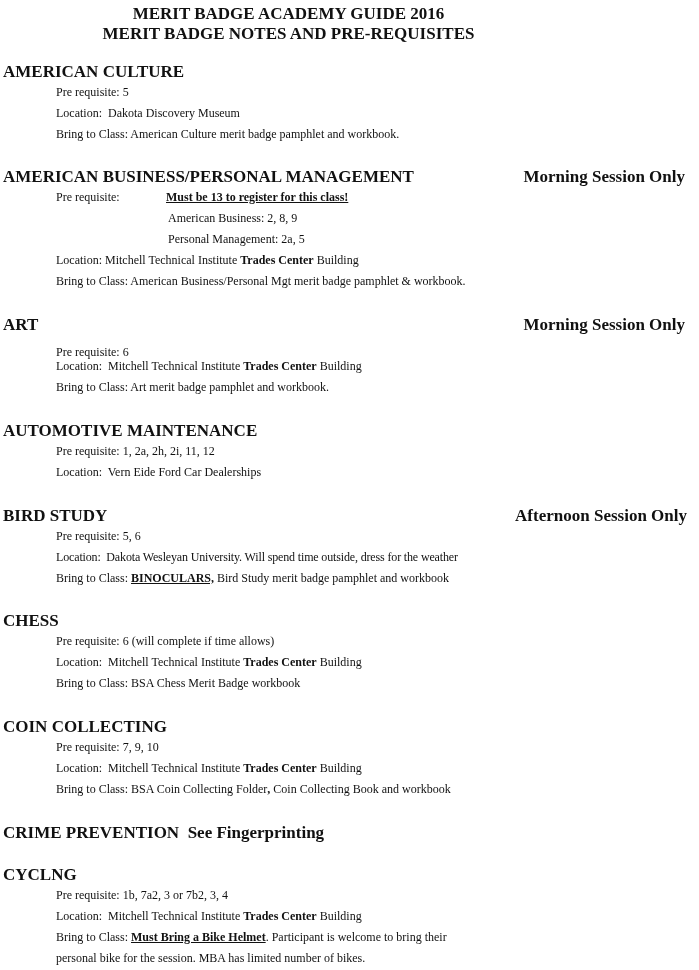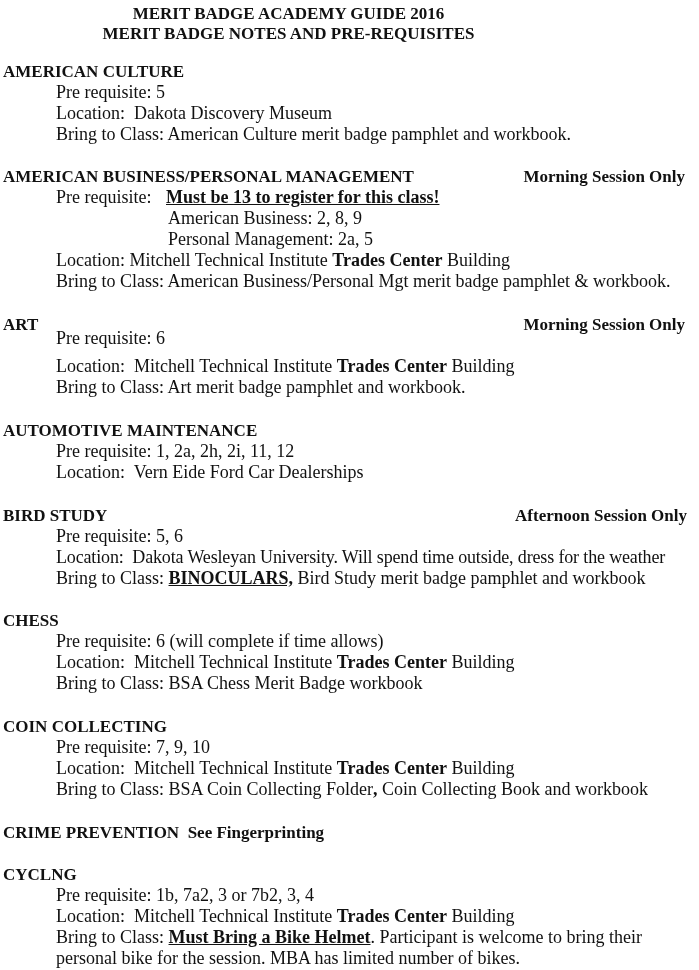--- a/index.html
+++ b/index.html
@@ -1,18 +1,18 @@
 <!DOCTYPE html>
 <html><head>
 <meta charset="utf-8">
 <style>
   html, body { margin:0; padding:0; background:#ffffff; }
   body { width:699px; height:970px; position:relative; overflow:hidden;
          font-family:"Liberation Serif", "DejaVu Serif", serif; color:#111; }
-  .ln { position:absolute; white-space:nowrap; font-size:18px; line-height:21px; height:21px; }
+  .ln { position:absolute; white-space:nowrap; font-size:12px; line-height:21px; height:21px; }
   .title { left:0; width:577px; text-align:center; font-weight:bold; font-size:17px; }
   .h { left:3px; font-weight:bold; font-size:17px; }
   .sess { right:14px; font-weight:bold; font-size:17px; text-align:left; }
   .i1 { left:56px; }
   .i2 { left:168px; }
   .b { font-weight:bold; }
   .u { text-decoration:underline; font-weight:bold; }
 </style>
 </head>
 <body>
@@ -34,21 +34,21 @@
   <div class="ln i2" style="top:187px;left:166px;"><span class="u">Must be 13 to register for this class!</span></div>
   <div class="ln i2" style="top:208px;">American Business: 2, 8, 9</div>
   <div class="ln i2" style="top:229px;">Personal Management: 2a, 5</div>
   <div class="ln i1" style="top:250px;"><span>Location: </span><span>Mitchell Technical Institute </span><span class="b">Trades Center</span><span> Building</span></div>
   <div class="ln i1" style="top:271px;"><span>Bring to Class: </span><span>American Business/Personal Mgt merit badge pamphlet &amp; workbook.</span></div>
 </div>
 
 <div>
   <div class="ln h" style="top:314px;">ART</div>
   <div class="ln sess" style="top:314px;">Morning Session Only</div>
-  <div class="ln i1" style="top:328px;"><span>Pre requisite: </span><span>6</span></div>
+  <div class="ln i1" style="top:342px;"><span>Pre requisite: </span><span>6</span></div>
   <div class="ln i1" style="top:356px;"><span>Location:  </span><span>Mitchell Technical Institute </span><span class="b">Trades Center</span><span> Building</span></div>
   <div class="ln i1" style="top:377px;"><span>Bring to Class: </span><span>Art merit badge pamphlet and workbook.</span></div>
 </div>
 
 <div>
   <div class="ln h" style="top:420px;">AUTOMOTIVE MAINTENANCE</div>
   <div class="ln i1" style="top:441px;"><span>Pre requisite: </span><span>1, 2a, 2h, 2i, 11, 12</span></div>
   <div class="ln i1" style="top:462px;"><span>Location:  </span><span>Vern Eide Ford Car Dealerships</span></div>
 </div>
 

